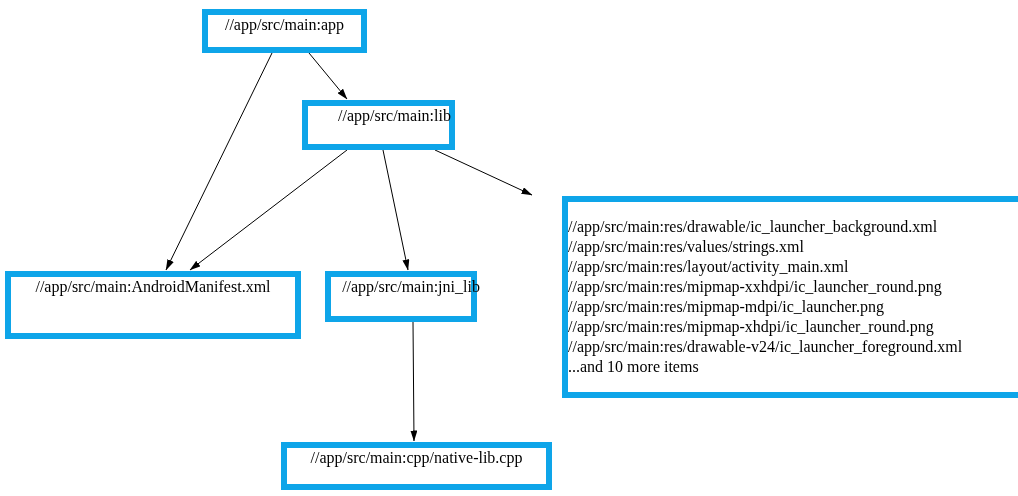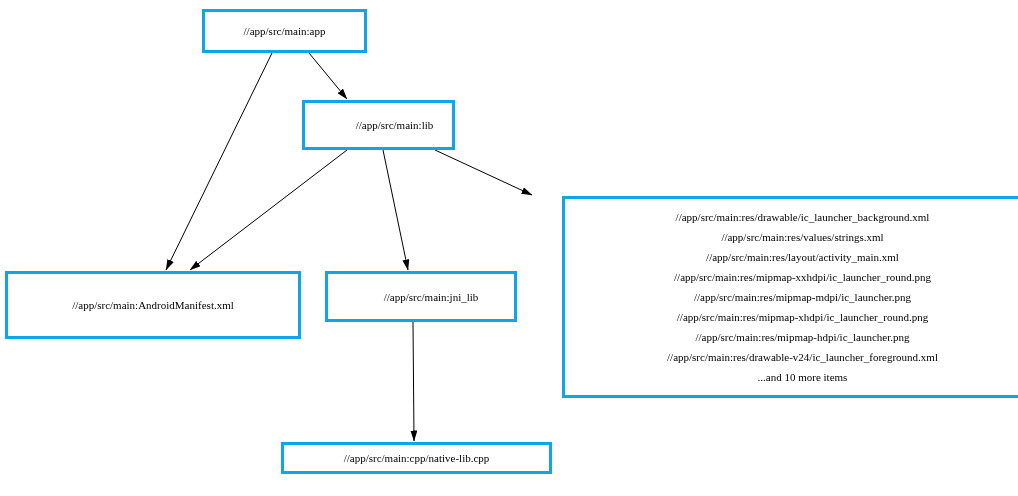--- a/index.html
+++ b/index.html
@@ -19,40 +19,40 @@
   #edge-layer {
     position: absolute;
     left: 0;
     top: 0;
     width: 1018px;
     height: 496px;
   }
   .node {
     position: absolute;
     box-sizing: border-box;
-    border: 3px solid #0ea5e9;
+    border: 6px solid #0ea5e9;
     background: #ffffff;
     display: flex;
-    align-items: center;
+    align-items: flex-start;
     justify-content: center;
     text-align: center;
-    font-size: 11px;
+    font-size: 16px;
     line-height: 20px;
     white-space: nowrap;
   }
   .node.multiline {
     flex-direction: column;
     margin-left: 29px;
   }
   #node-app            { left: 202px; top: 9px;   width: 165px; height: 44px; }
   #node-lib            { left: 302px; top: 100px; width: 153px; height: 50px; padding-left: 32px; }
   #node-manifest       { left: 5px;   top: 271px; width: 296px; height: 68px; }
-  #node-jni-lib        { left: 325px; top: 271px; width: 192px; height: 51px; padding-left: 20px; }
+  #node-jni-lib        { left: 325px; top: 271px; width: 152px; height: 51px; padding-left: 20px; }
   #node-res-group      { left: 533px; top: 196px; width: 481px; height: 202px; }
-  #node-native-lib-cpp { left: 281px; top: 442px; width: 271px; height: 32px; }
+  #node-native-lib-cpp { left: 281px; top: 442px; width: 271px; height: 48px; }
   .edge-line {
     stroke: #000000;
     stroke-width: 1;
     fill: none;
   }
 </style>
 </head>
 <body>
 
 <div id="canvas">
@@ -87,21 +87,20 @@
     <span>//app/src/main:jni_lib</span>
   </div>
 
   <div class="node multiline" id="node-res-group">
     <div>//app/src/main:res/drawable/ic_launcher_background.xml</div>
     <div>//app/src/main:res/values/strings.xml</div>
     <div>//app/src/main:res/layout/activity_main.xml</div>
     <div>//app/src/main:res/mipmap-xxhdpi/ic_launcher_round.png</div>
     <div>//app/src/main:res/mipmap-mdpi/ic_launcher.png</div>
     <div>//app/src/main:res/mipmap-xhdpi/ic_launcher_round.png</div>
-    <div>//app/src/main:res/mipmap-hdpi/ic_launcher.png</div>
     <div>//app/src/main:res/drawable-v24/ic_launcher_foreground.xml</div>
     <div>...and 10 more items</div>
   </div>
 
   <div class="node" id="node-native-lib-cpp">
     <span>//app/src/main:cpp/native-lib.cpp</span>
   </div>
 
 </div>
 

